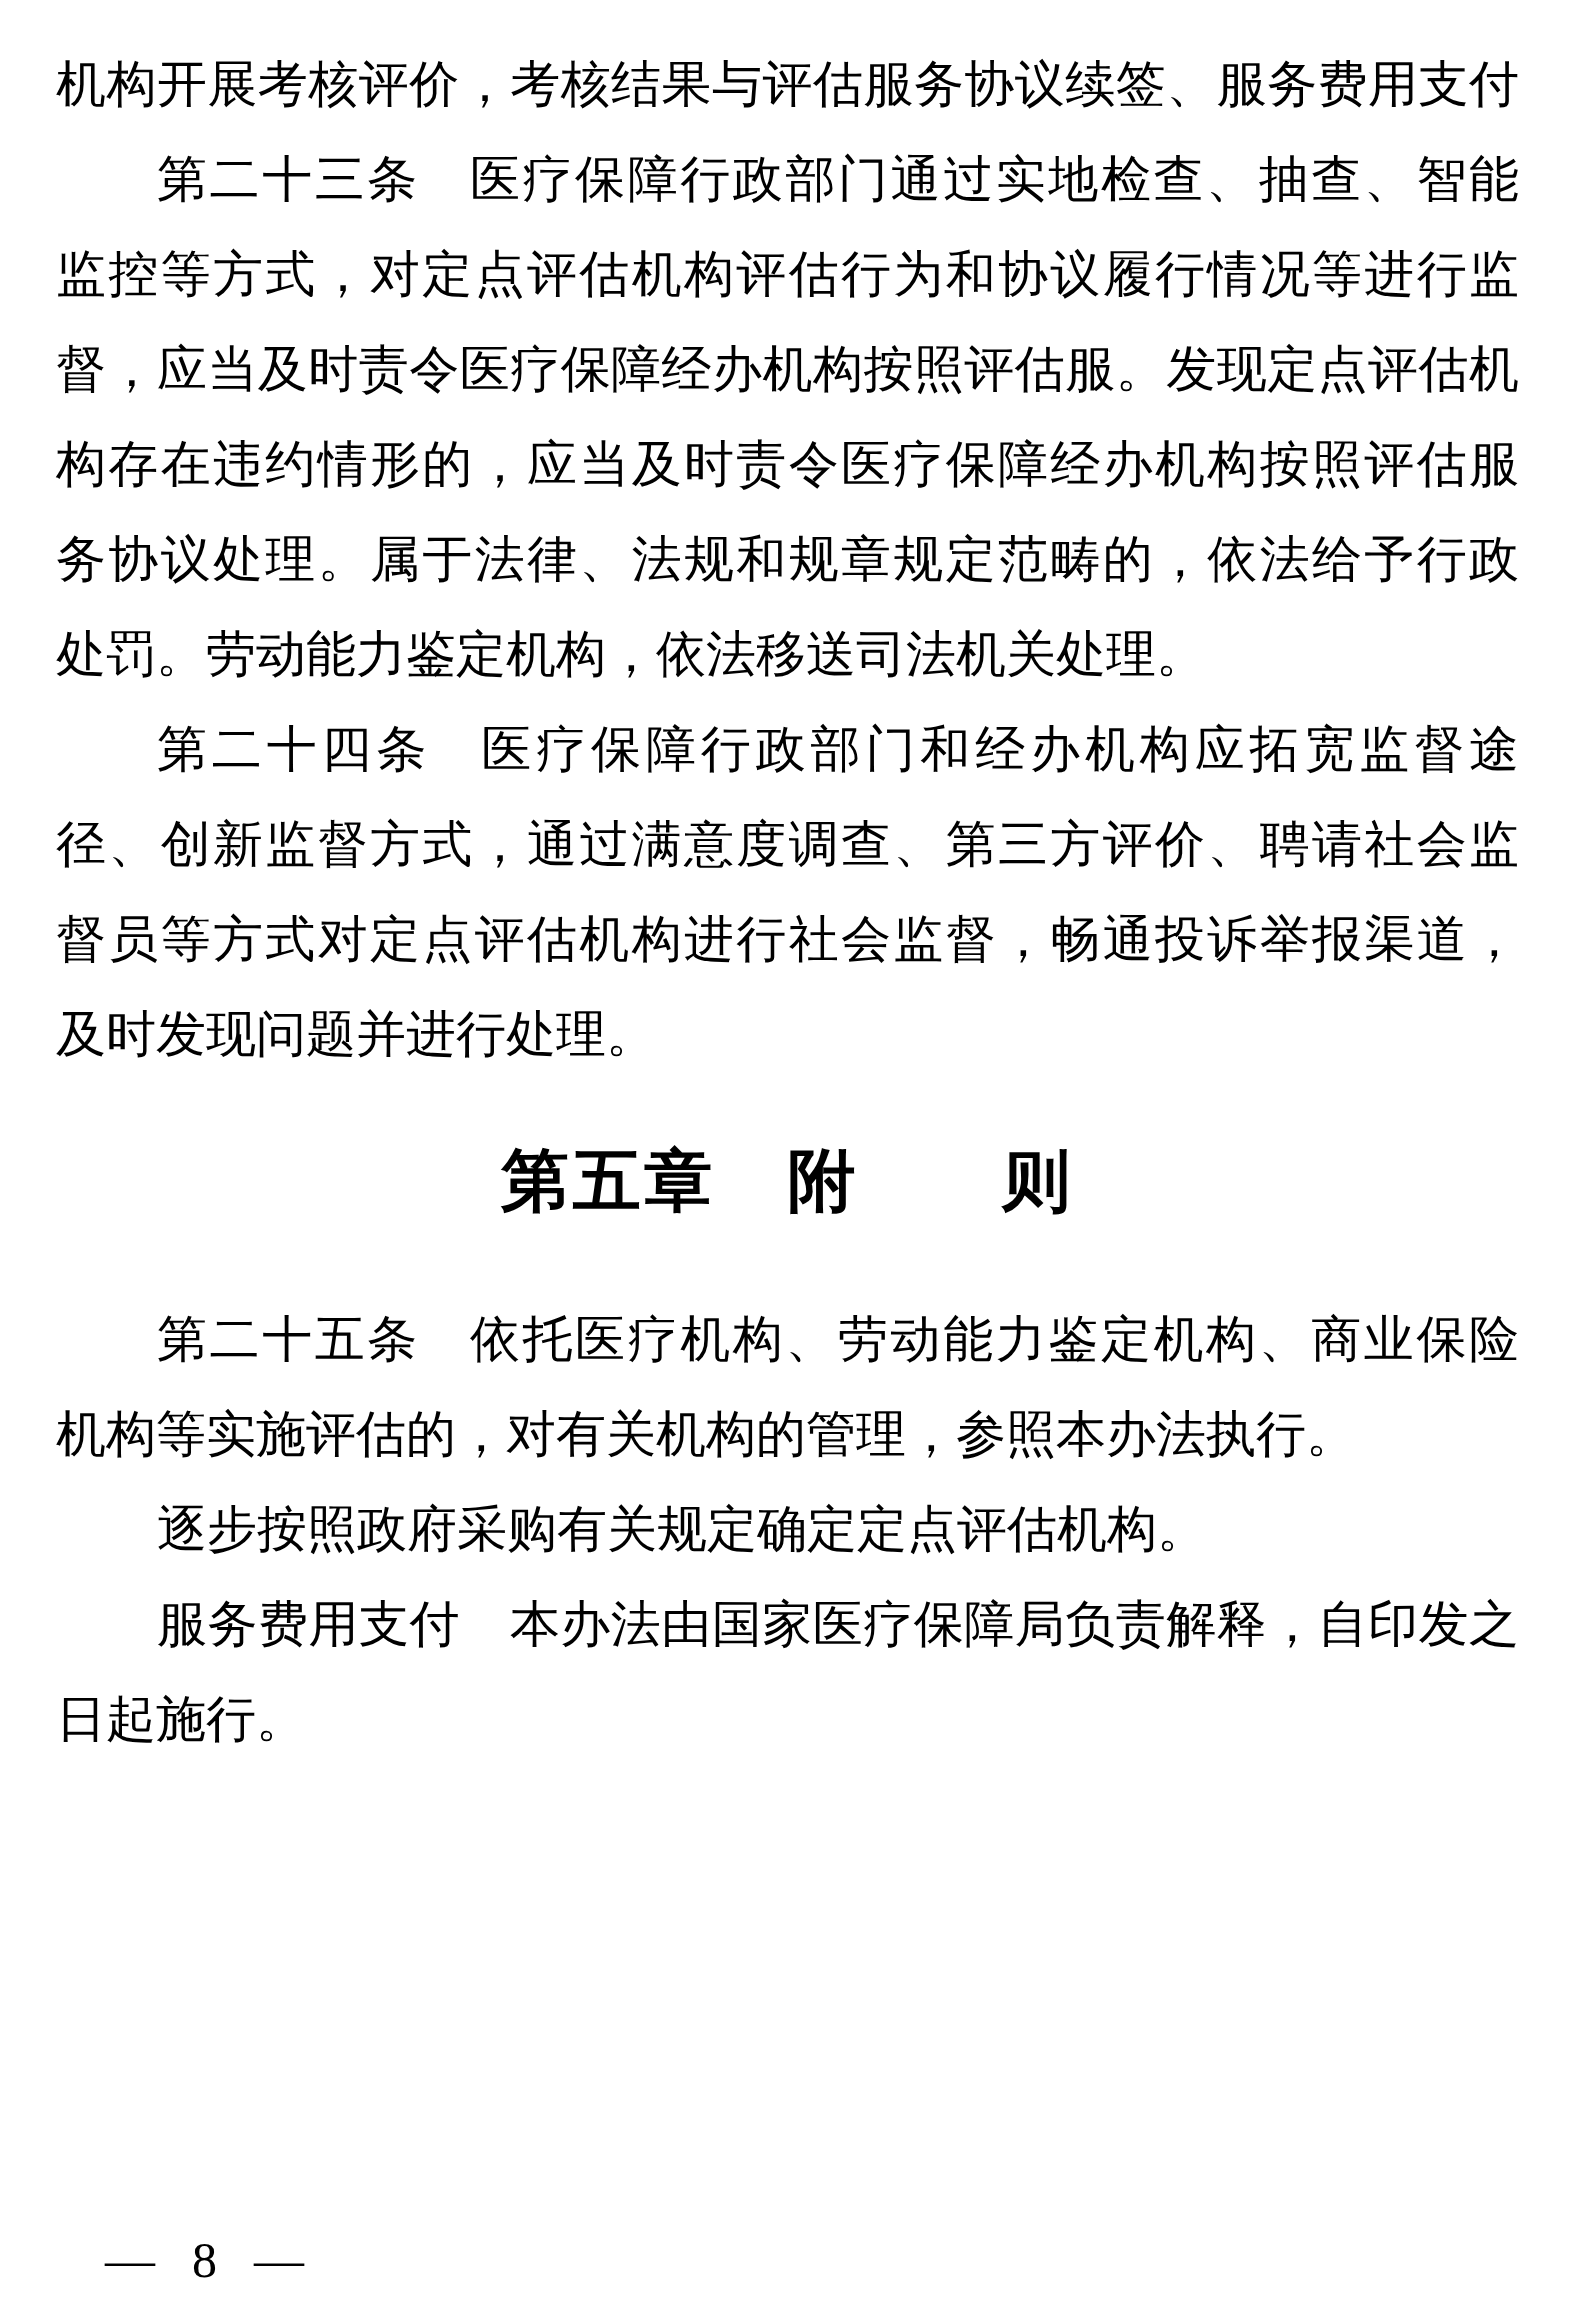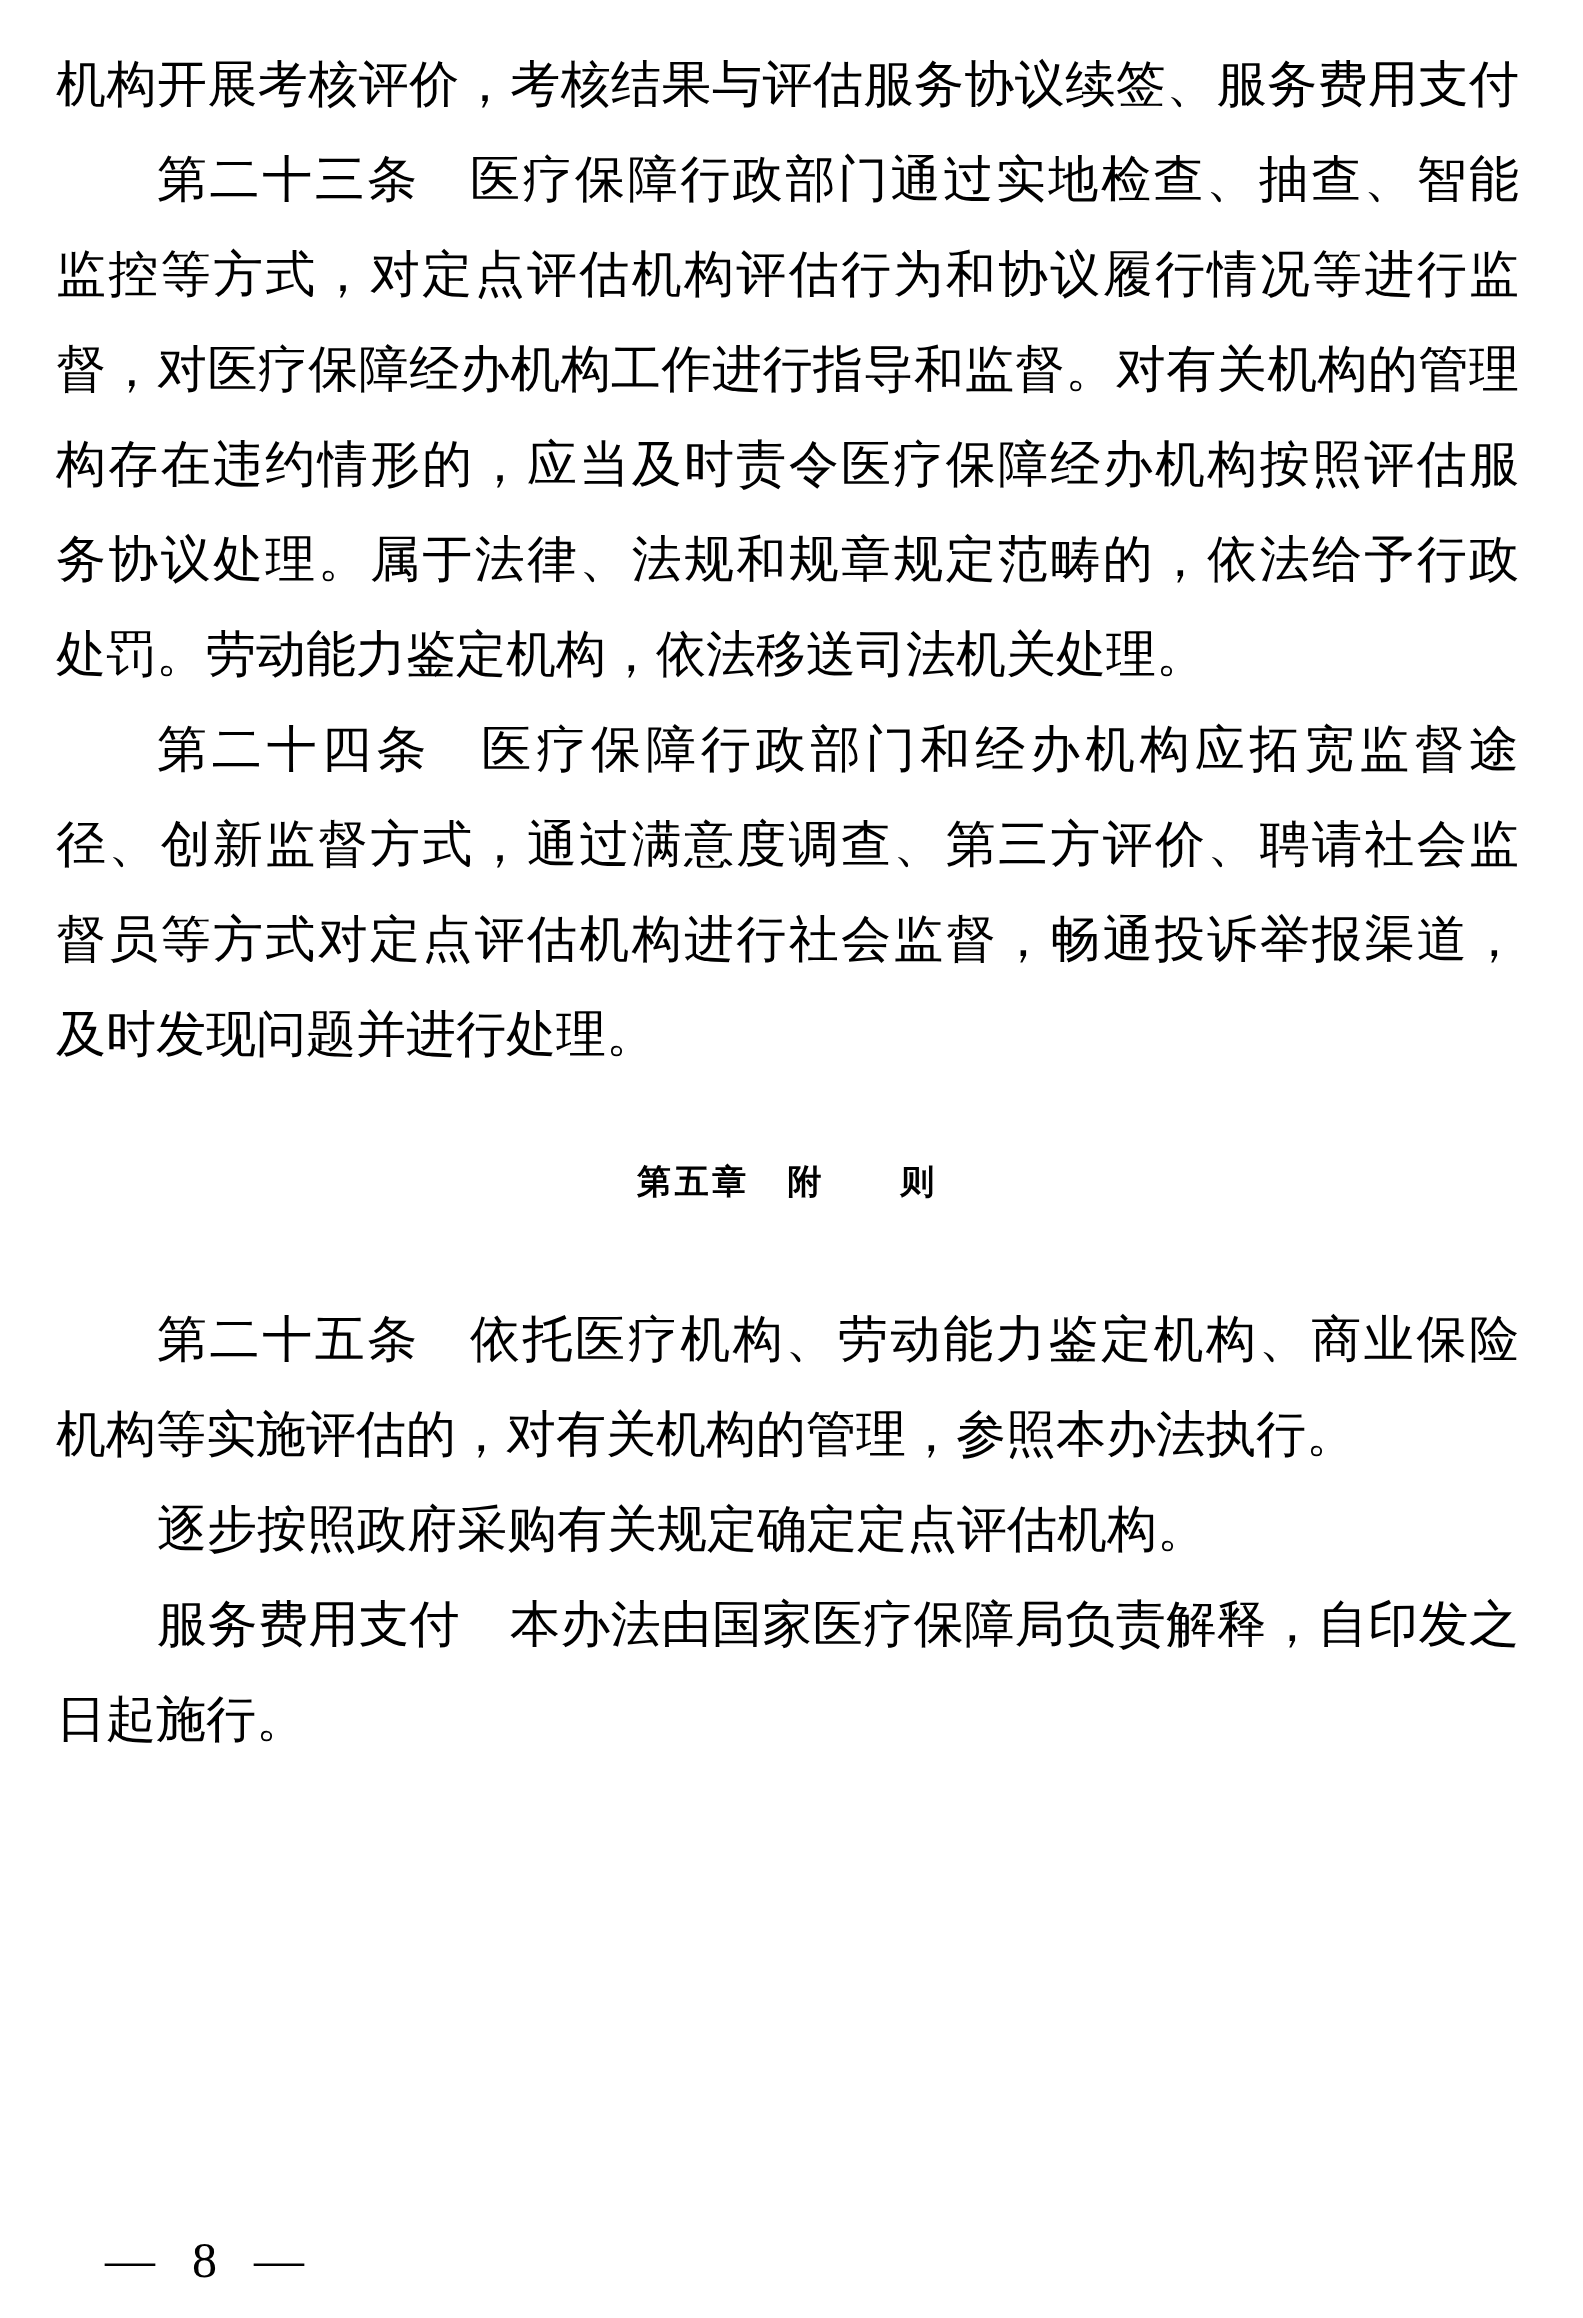--- a/index.html
+++ b/index.html
@@ -36,23 +36,23 @@
   .line.indent {
     text-indent: 101px;
   }
   
   .art {
     font-family: "Liberation Sans", "DejaVu Sans", sans-serif;
     font-weight: 400;
     margin-right: 50px;
   }
   .chapter-heading {
-    font-family: Liberation Sans, sans-serif;
+    font-family: Liberation Serif, serif;
     font-weight: 700;
-    font-size: 34px;
+    font-size: 68px;
     line-height: 95px;
     letter-spacing: 3.6px;
     text-align: right;
     text-align-last: center;
     text-indent: 0;
     margin: 52px 0 63px 0;
   }
   .footer {
     position: absolute;
     left: 105px;
@@ -74,21 +74,21 @@
 
     <div class="line j">机构开展考核评价，考核结果与评估服务协议续签、服务费用支付</div>
 
 
     <div class="line j indent">
       <span class="art">第二十三条</span><span>医疗保障行政部门通过实地检查、抽查、智能</span>
     </div>
 
     <div class="line j">监控等方式，对定点评估机构评估行为和协议履行情况等进行监</div>
 
-    <div class="line j">督，对医疗保障经办机构工作进行指导和监督。对有关机构的管理</div>
+    <div class="line j">督，应当及时责令医疗保障经办机构按照评估服。发现定点评估机</div>
 
     <div class="line j">构存在违约情形的，应当及时责令医疗保障经办机构按照评估服</div>
 
     <div class="line j">务协议处理。属于法律、法规和规章规定范畴的，依法给予行政</div>
 
     <div class="line">处罚。劳动能力鉴定机构，依法移送司法机关处理。</div>
 
     <div class="line j indent">
       <span class="art">第二十四条</span><span>医疗保障行政部门和经办机构应拓宽监督途</span>
     </div>

